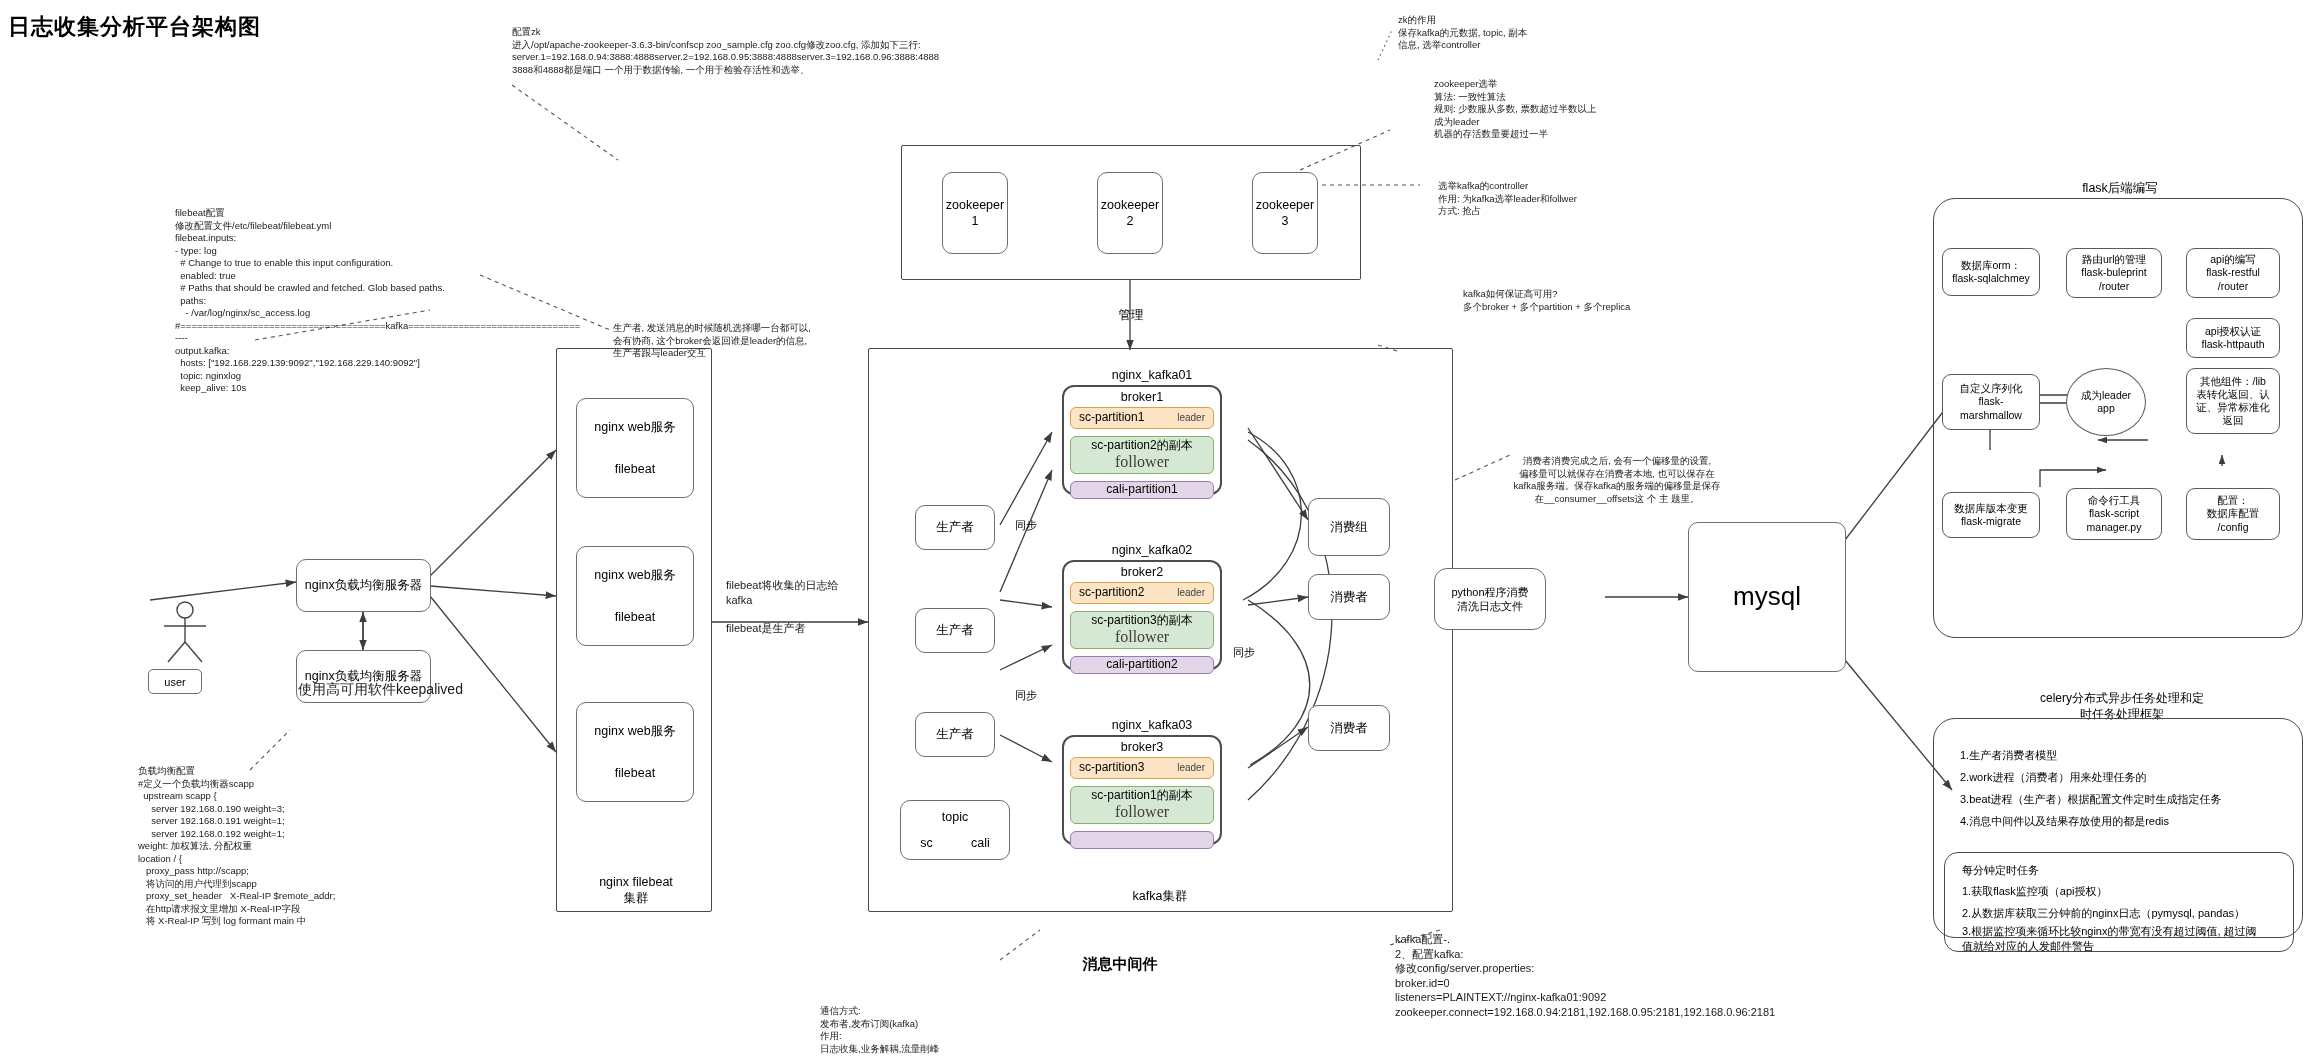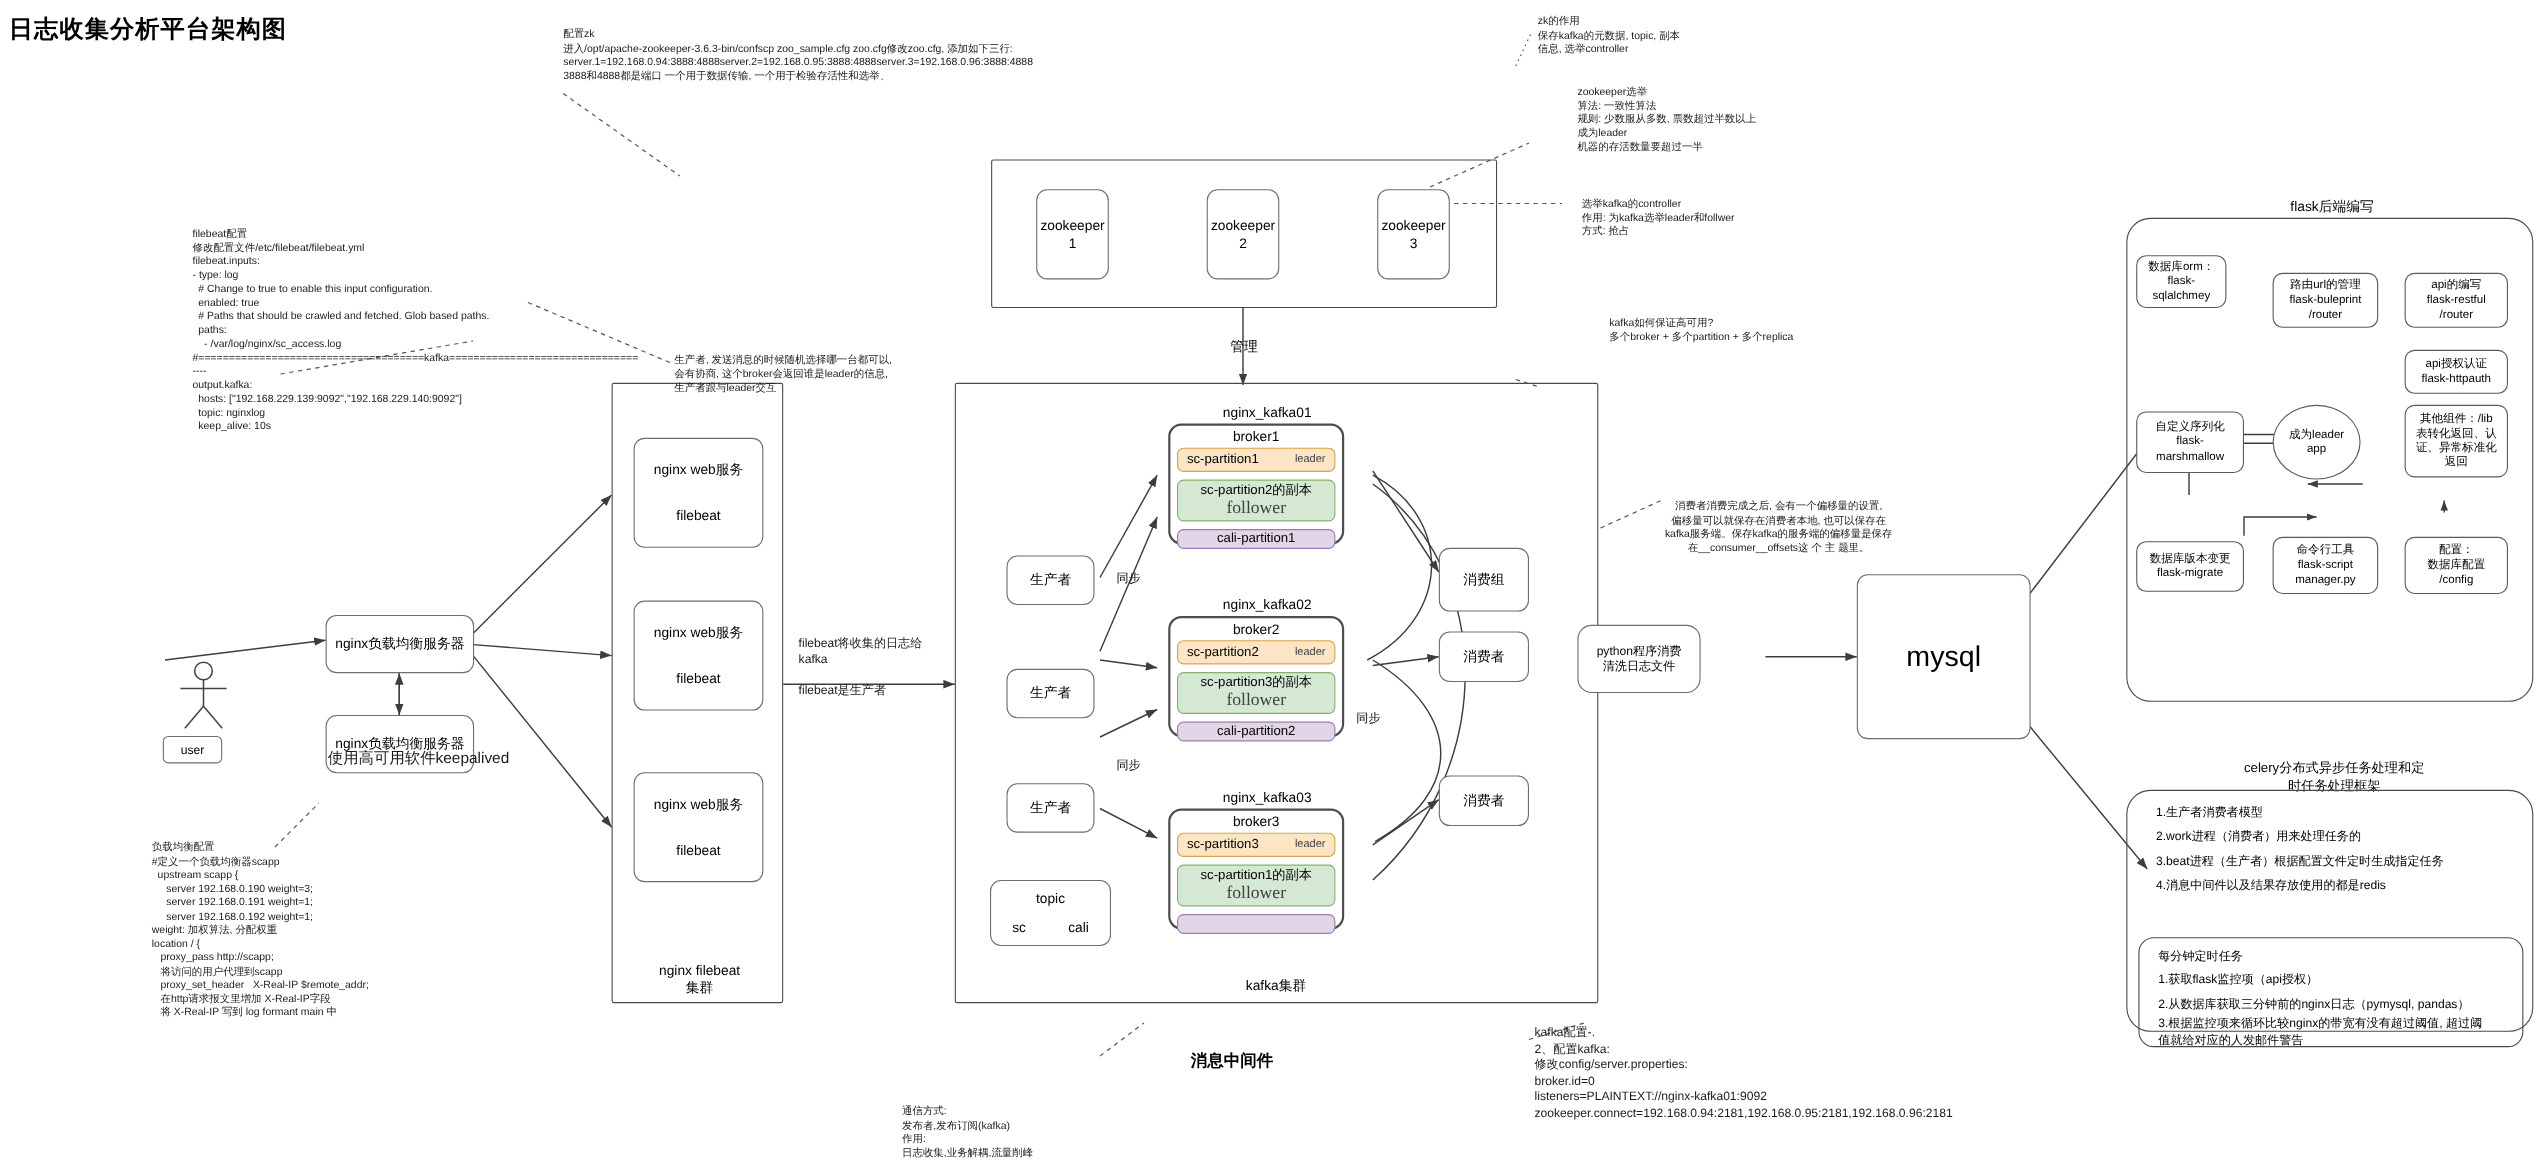--- a/index.html
+++ b/index.html
@@ -64,21 +64,21 @@
     border:1.5px solid #5a5a5a; border-radius:9px; background:#fff;
     display:flex; align-items:center; justify-content:center;
     text-align:center; font-size:10.5px; line-height:1.25; padding:2px;
   }
   .fcircle {
     border:1.5px solid #5a5a5a; border-radius:50%; background:#fff;
     display:flex; align-items:center; justify-content:center;
     text-align:center; font-size:10.5px; line-height:1.25;
   }
 
-  .celery-list { font-size:11px; line-height:2.0; padding:10px 0 0 22px; }
+  .celery-list { font-size:11px; line-height:2.0; padding:26px 0 0 22px; }
   .celery-sub { font-size:11px; line-height:1.95; padding:8px 0 0 14px; }
 
   
   .user-label {
     border:1.3px solid #6e6e6e; border-radius:5px; font-size:11px;
     display:flex; align-items:center; justify-content:center; background:#fff;
   }
 
   svg.overlay { position:absolute; left:0; top:0; width:2311px; height:1064px; pointer-events:none; }
   .edge { stroke:#3d3d3d; stroke-width:1.3; fill:none; }
@@ -266,21 +266,21 @@
 
   <div class="abs caption big" style="left:1020px;top:955px;width:200px;">消息中间件</div>
 
   <div class="abs box" style="left:1434px;top:568px;width:112px;height:62px;white-space:pre-line;font-size:11px;border-radius:13px;">python程序消费
 清洗日志文件</div>
   <div class="abs box" style="left:1688px;top:522px;width:158px;height:150px;font-size:26px;">mysql</div>
 
   <div class="abs caption" style="left:2030px;top:180px;width:180px;">flask后端编写</div>
   <div class="abs round-container" style="left:1933px;top:198px;width:370px;height:440px;"></div>
 
-  <div class="abs fbox" style="left:1942px;top:232px;width:82px;height:48px;white-space:pre-line;">数据库orm：
+  <div class="abs fbox" style="left:1942px;top:248px;width:98px;height:48px;white-space:pre-line;">数据库orm：
 flask-sqlalchmey</div>
   <div class="abs fbox" style="left:2066px;top:248px;width:96px;height:50px;white-space:pre-line;">路由url的管理
 flask-buleprint
 /router</div>
   <div class="abs fbox" style="left:2186px;top:248px;width:94px;height:50px;white-space:pre-line;">api的编写
 flask-restful
 /router</div>
   <div class="abs fbox" style="left:2186px;top:318px;width:94px;height:40px;white-space:pre-line;">api授权认证
 flask-httpauth</div>
   <div class="abs fbox" style="left:1942px;top:374px;width:98px;height:56px;white-space:pre-line;">自定义序列化

